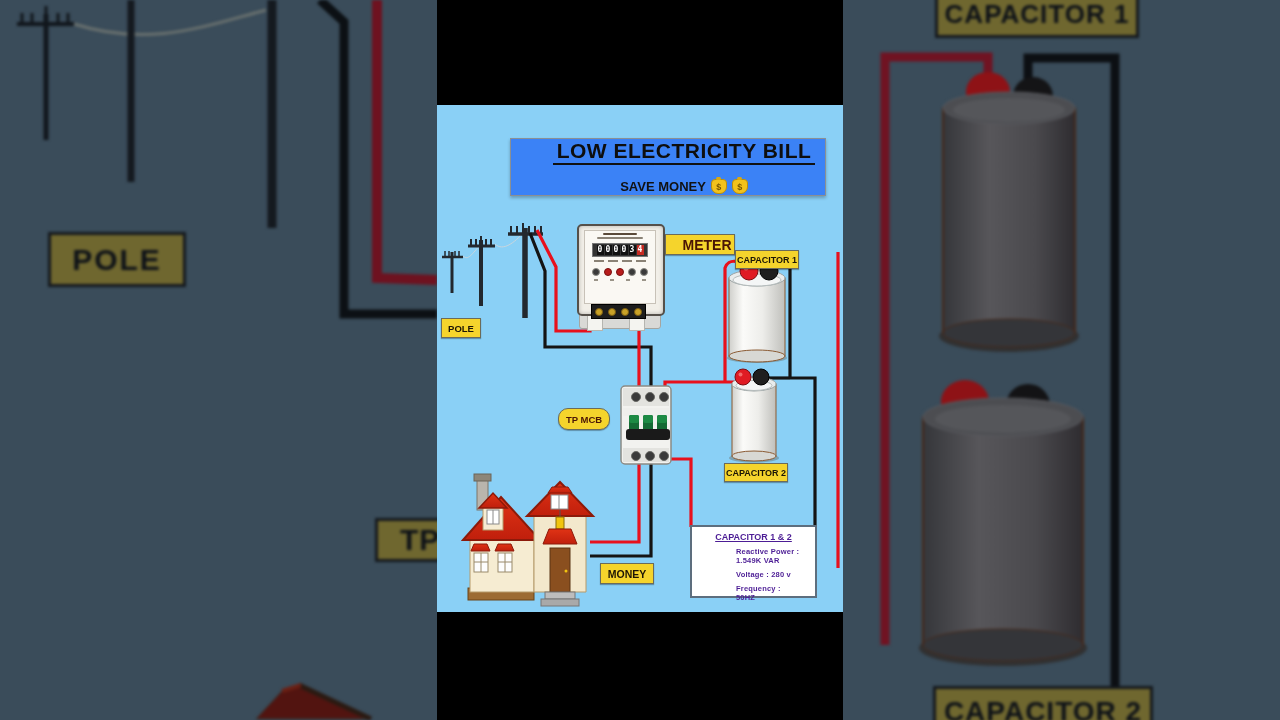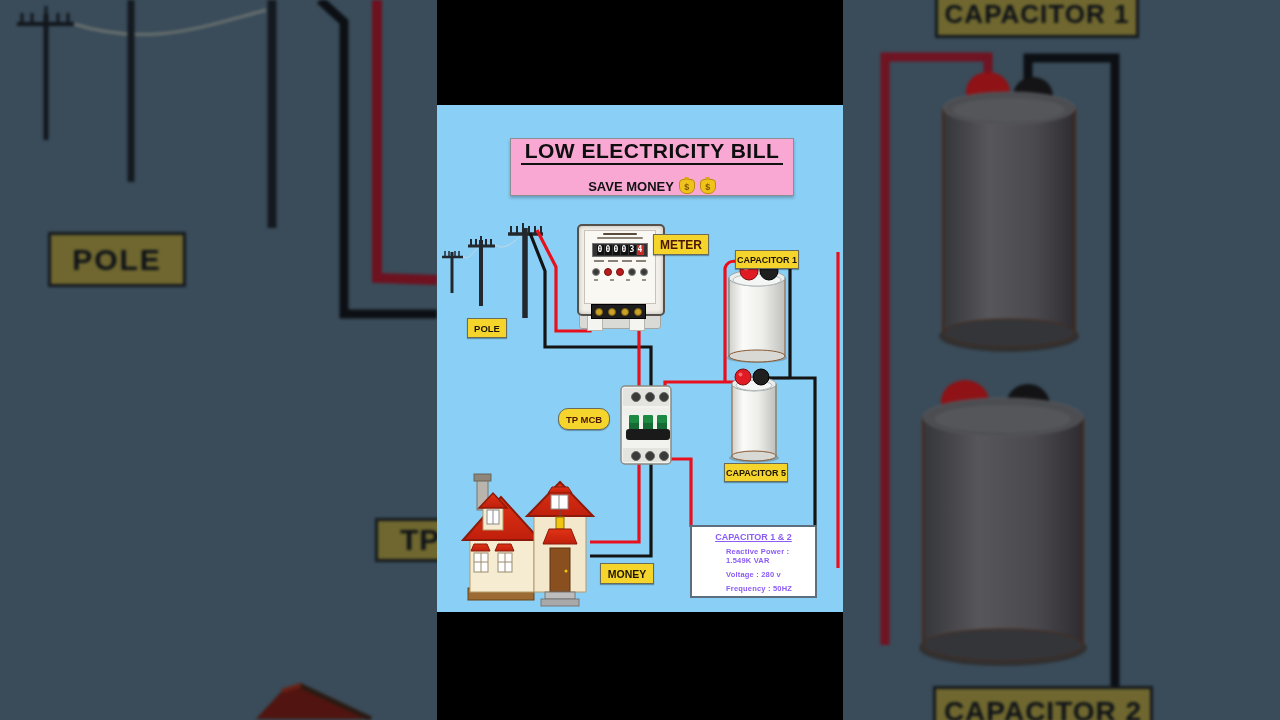--- a/index.html
+++ b/index.html
@@ -12,37 +12,37 @@
   .backdrop-content{position:absolute;inset:0;filter:blur(1.6px);}
   .dim-label{position:absolute;display:flex;align-items:center;justify-content:center;
     background:#6F672F;border:3px solid #14181D;color:#0D1117;font-weight:bold;
     letter-spacing:1px;}
   
   .sky{position:absolute;left:0;top:105px;width:406px;height:507px;background:#8AD0F6;}
   .scene-svg{position:absolute;left:0;top:0;width:406px;height:720px;z-index:2;}
   .bar{position:absolute;left:0;width:406px;background:#000;z-index:6;}
   .bar.top{top:0;height:105px;}
   .bar.bottom{top:612px;height:108px;}
-  .title-card{position:absolute;left:73px;top:138px;width:282px;height:56px;background:#f9a8d4;
+  .title-card{position:absolute;left:73px;top:138px;width:282px;height:56px;background:#3b82f6;
     border:1px solid #8A8F94;box-shadow:0 2px 3px rgba(0,0,0,.25);z-index:5;
-    display:flex;flex-direction:column;align-items:center;justify-content:center;gap:14px;}
+    display:flex;flex-direction:column;align-items:center;justify-content:center;gap:14px;padding-left:32px;}
   .title-main{font-size:21px;font-weight:bold;color:#0E0E0E;letter-spacing:.5px;
     border-bottom:2px solid #111;padding:0 4px 2px 4px;line-height:1;}
   .title-sub{display:flex;align-items:center;gap:5px;font-size:13px;font-weight:bold;color:#111;justify-content:space-between;}
   .bag{display:inline-flex;align-items:center;justify-content:center;width:14px;height:13px;
     background:#F2C21C;border:1px solid #B98E0D;border-radius:4px 4px 7px 7px;
     font-size:9px;font-weight:bold;color:#7A5800;position:relative;}
   .bag::before{content:"";position:absolute;top:-3px;left:4px;width:5px;height:3px;
     background:#D8A914;border-radius:2px;}
   .ylabel{position:absolute;display:flex;align-items:center;justify-content:center;
     background:#F5D42C;border:1px solid #6B6B5A;color:#1C1505;font-weight:bold;z-index:5;
     box-shadow:0 1px 1px rgba(0,0,0,.3);}
-  .lbl-meter{left:216px;top:234px;width:54px;height:19px;font-size:12px;color:#4A1505;}
+  .lbl-meter{left:228px;top:234px;width:54px;height:19px;font-size:14px;color:#4A1505;padding-left:14px;}
   .lbl-cap1{left:298px;top:241px;width:62px;height:17px;font-size:9px;margin-top:9px;}
-  .lbl-pole{left:30px;top:318px;width:38px;height:18px;font-size:9.5px;}
+  .lbl-pole{left:4px;top:318px;width:38px;height:18px;font-size:9.5px;}
   .lbl-tpmcb{left:121px;top:408px;width:50px;height:20px;font-size:9.5px;color:#4A1505;border-radius:10px;}
   .lbl-cap2{left:287px;top:463px;width:62px;height:17px;font-size:9px;}
   .lbl-loads{left:163px;top:563px;width:52px;height:19px;font-size:10.5px;}
   
   .meter{position:absolute;left:140px;top:224px;width:84px;height:106px;z-index:3;}
   .m-base{position:absolute;left:2px;top:76px;width:80px;height:27px;background:#D9D9D6;
     border:1px solid #A5A5A0;border-radius:3px;}
   .m-tab{position:absolute;top:88px;width:14px;height:17px;background:#F4F4F0;border:1px solid #B5B5B0;}
   .m-tab.t1{left:10px;} .m-tab.t2{left:52px;}
   .m-body{position:absolute;left:0;top:0;width:84px;height:88px;background:#F2EFE8;
@@ -60,21 +60,21 @@
   .m-dots{display:flex;justify-content:space-between;padding:0 7px;margin-top:6px;}
   .m-dot{width:6px;height:6px;border-radius:50%;background:#3A3A3A;border:1px solid #8A8A84;}
   .m-dot.red{background:#B71C1C;border-color:#7A1010;}
   .m-ticks{display:flex;justify-content:space-between;padding:0 9px;margin-top:3px;}
   .m-ticks div{width:4px;height:2px;background:#9A9488;}
   .m-terms{position:absolute;left:14px;top:80px;width:53px;height:13px;background:#1D1D1D;
     border:1px solid #000;display:flex;align-items:center;justify-content:space-around;}
   .m-screw{width:6px;height:6px;border-radius:50%;background:#C9A227;border:1px solid #7A5C12;}
   
   .info-card{position:absolute;left:253px;top:525px;width:127px;height:73px;background:#FFF;
-    border:2px solid #5D6E7E;z-index:5;padding:5px 4px;box-sizing:border-box;color:#8b5cf6;}
+    border:2px solid #5D6E7E;z-index:5;padding:5px 14px;box-sizing:border-box;color:#4c1d95;}
   .info-title{font-size:9px;font-weight:bold;text-align:center;text-decoration:underline;margin-bottom:4px;}
   .info-row{font-size:7.5px;font-weight:bold;margin-top:5px;letter-spacing:.2px;margin-left:30px;}
 </style>
 </head>
 <body>
 
 <div class="stage">
 
   <div class="panel left">
     <div class="backdrop-content">
@@ -300,21 +300,21 @@
         <span>SAVE MONEY</span>
         <span class="bag">$</span>
         <span class="bag">$</span>
       </div>
     </div>
 
     <div class="ylabel lbl-meter">METER</div>
     <div class="ylabel lbl-cap1">CAPACITOR 1</div>
     <div class="ylabel lbl-pole">POLE</div>
     <div class="ylabel lbl-tpmcb">TP MCB</div>
-    <div class="ylabel lbl-cap2">CAPACITOR 5</div>
+    <div class="ylabel lbl-cap2">CAPACITOR 2</div>
     <div class="ylabel lbl-loads">MONEY</div>
 
     <div class="info-card">
       <div class="info-title">CAPACITOR 1 &amp; 2</div>
       <div class="info-row">Reactive Power : 1.549K VAR</div>
       <div class="info-row">Voltage : 280 v</div>
       <div class="info-row">Frequency : 50HZ</div>
     </div>
 
     <div class="bar top"></div>

